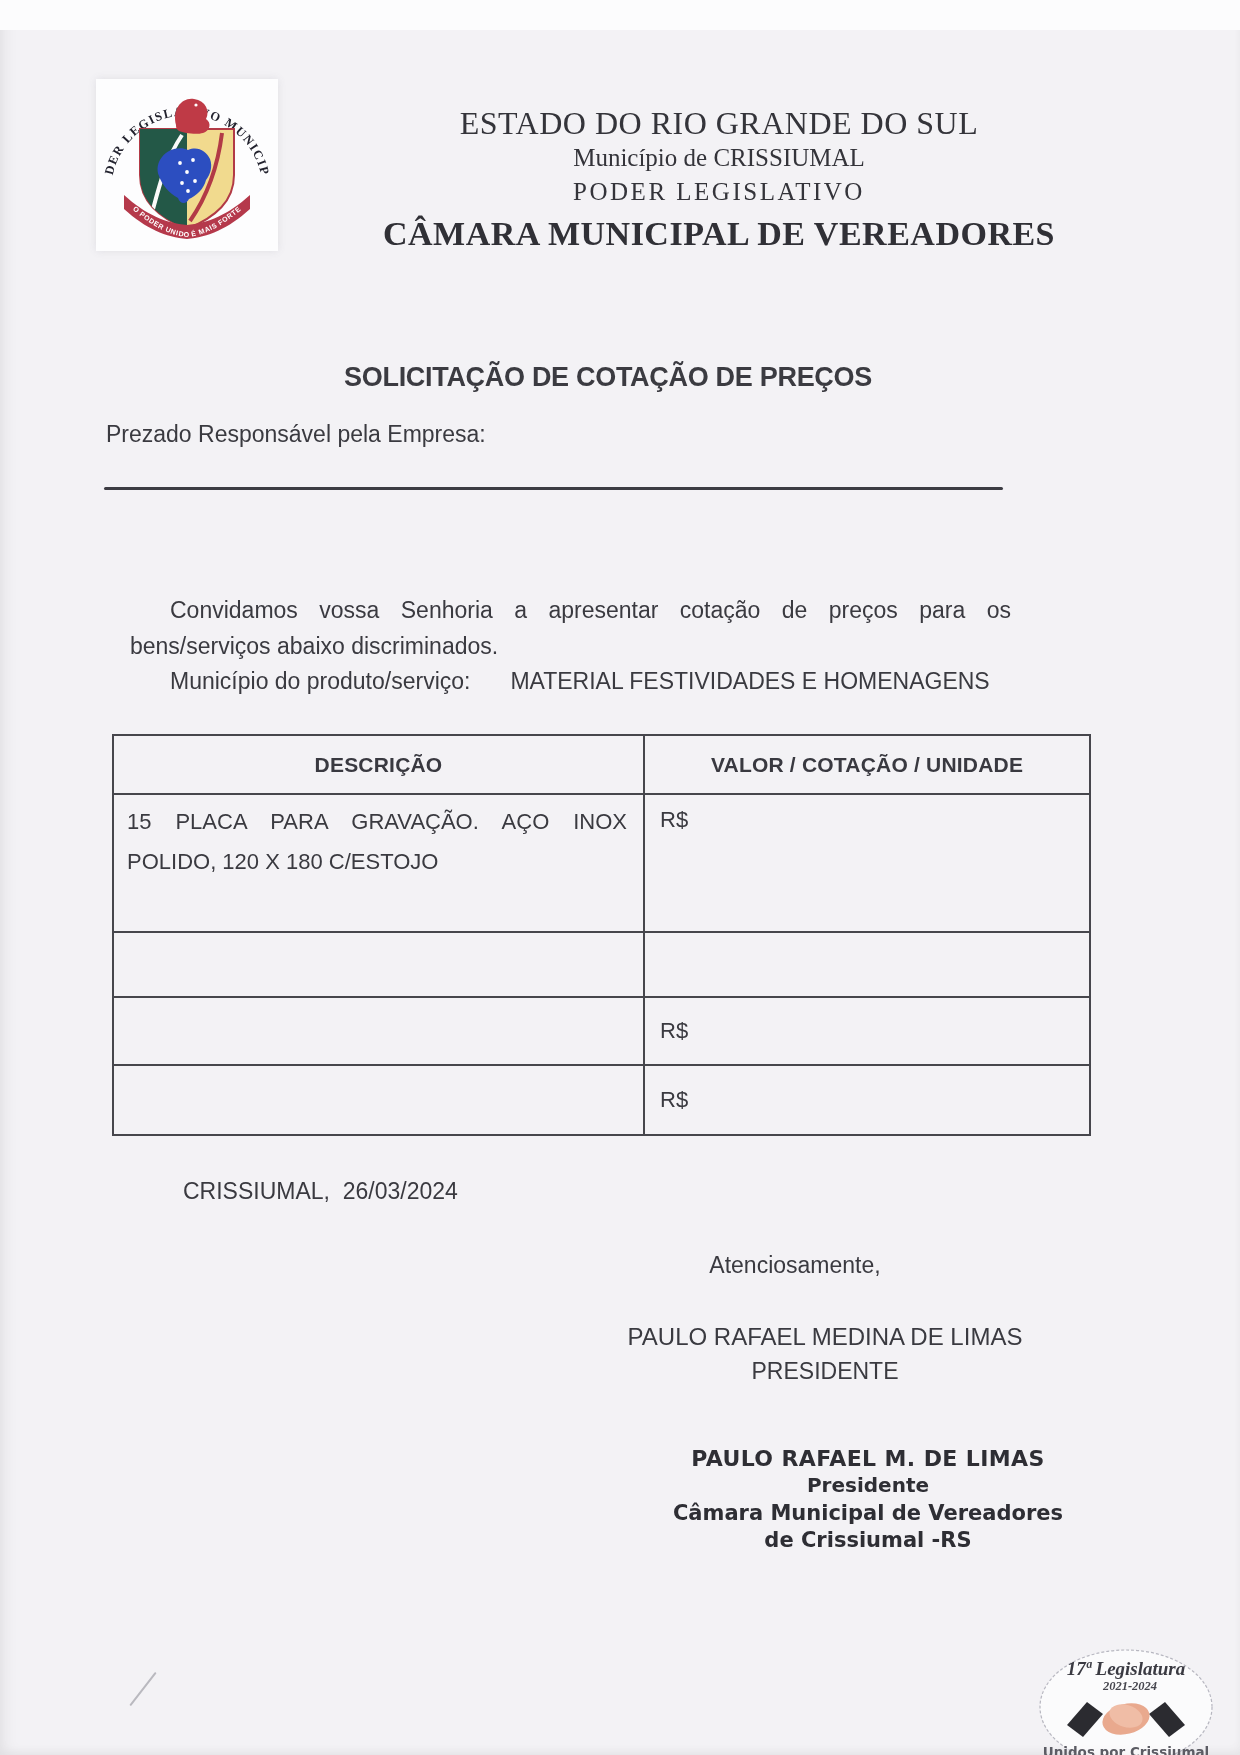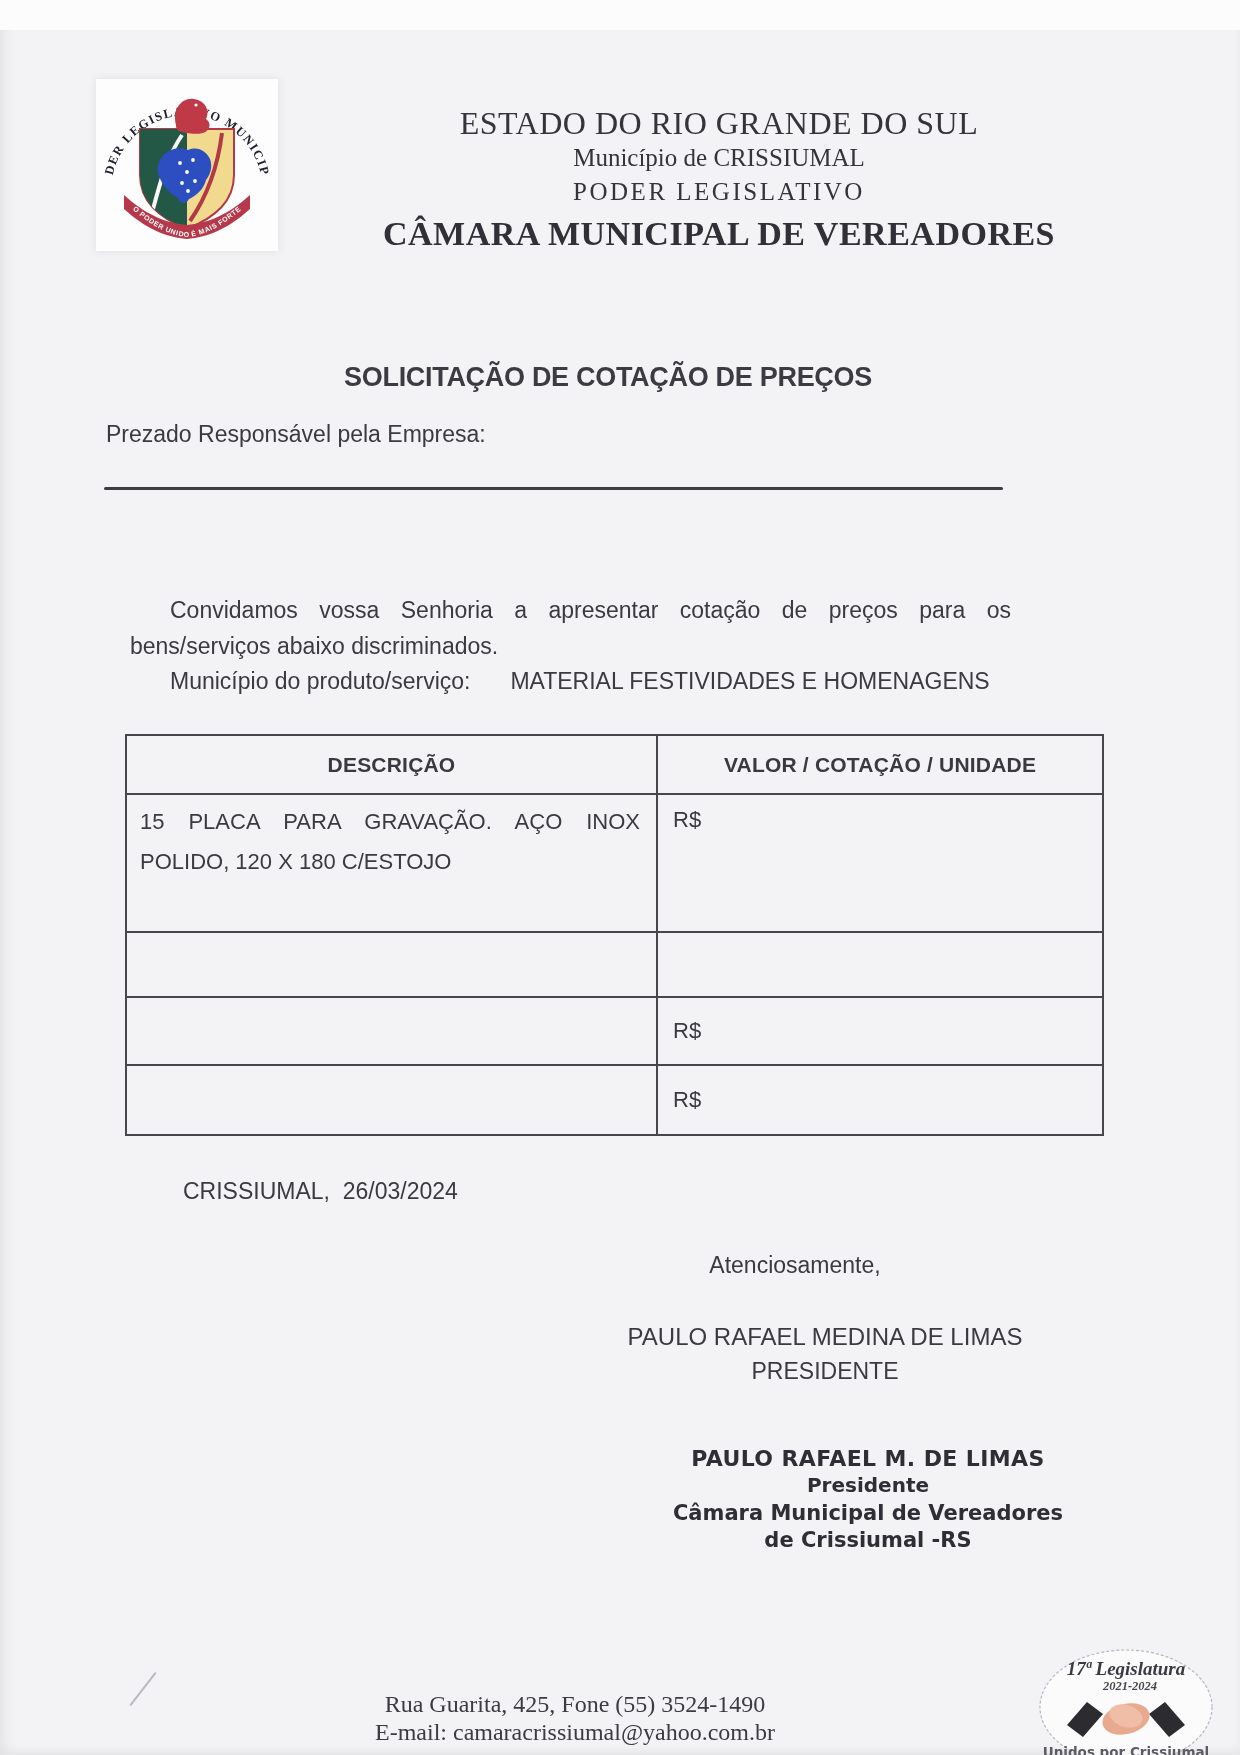--- a/index.html
+++ b/index.html
@@ -26,21 +26,21 @@
   .greeting{left:106px;top:421px;font-size:23px;}
   .rule{left:104px;top:487px;width:899px;height:3px;background:#3c3c43;border-radius:2px;}
   .cnpj-row{left:107px;top:530px;font-size:22px;}
   .cnpj-line{display:inline-block;width:474px;border-bottom:2px solid #53535c;height:24px;margin-left:3px;}
   .para1{left:170px;top:597px;width:841px;font-size:23px;text-align:justify;text-align-last:justify;}
   .para2{left:106px;top:633px;font-size:23px;margin-left:24px;}
   .desc-line{left:170px;top:668px;font-size:23px;}
   .desc-value{margin-left:40px;}
 
   
-  table.quote{position:absolute;left:125px;top:734px;border-collapse:collapse;table-layout:fixed;}
+  table.quote{position:absolute;left:112px;top:734px;border-collapse:collapse;table-layout:fixed;}
   table.quote td,table.quote th{border:2px solid #46464c;padding:0;font-weight:normal;}
   .col-desc{width:531px;}
   .col-val{width:446px;}
   th .hdr{font-size:21px;font-weight:bold;color:#393940;letter-spacing:0.2px;}
   .cell-desc{vertical-align:top;padding:14px 10px 0 13px !important;font-size:22px;color:#3a3a40;}
   .cell-desc .l1{text-align:justify;text-align-last:justify;padding-right:6px;}
   .cell-desc .l2{margin-top:14px;}
   .cell-val-top{vertical-align:top;padding:12px 0 0 15px !important;font-size:22px;}
   .cell-val-mid{vertical-align:middle;padding-left:15px !important;font-size:22px;}
 
@@ -165,24 +165,20 @@
     <div class="sign-title">PRESIDENTE</div>
   </div>
 
   <div class="abs stamp">
     <div class="stamp-l1">PAULO RAFAEL M. DE LIMAS</div>
     <div class="stamp-l2">Presidente</div>
     <div class="stamp-l3">Câmara Municipal de Vereadores</div>
     <div class="stamp-l4">de Crissiumal -RS</div>
   </div>
 
-  <div class="abs footer-block">
-    <div class="footer-addr">Rua Guarita, 425, Fone (55) 3524-1490</div>
-    <div class="footer-mail">E-mail: camaracrissiumal@yahoo.com.br</div>
-  </div>
 
   <div class="abs seal-box">
     <svg width="178" height="120" viewBox="0 0 178 120">
       <ellipse cx="89" cy="62" rx="86" ry="57" fill="rgba(255,255,255,0.65)" stroke="#b7b7c0" stroke-width="1.2" stroke-dasharray="3 2"></ellipse>
       <text x="89" y="30" text-anchor="middle" font-family="Liberation Serif, serif" font-style="italic" font-weight="bold" font-size="19" fill="#3a3a42">17ª Legislatura</text>
       <text x="93" y="45" text-anchor="middle" font-family="Liberation Serif, serif" font-style="italic" font-weight="bold" font-size="12.5" fill="#46464e">2021-2024</text>
       <g>
         <polygon points="30,80 50,57 66,69 46,92" fill="#2b2b30"></polygon>
         <polygon points="148,80 128,57 112,69 132,92" fill="#2b2b30"></polygon>
         <ellipse cx="89" cy="74" rx="24" ry="15" fill="#e9a98e" transform="rotate(-14 89 74)"></ellipse>

